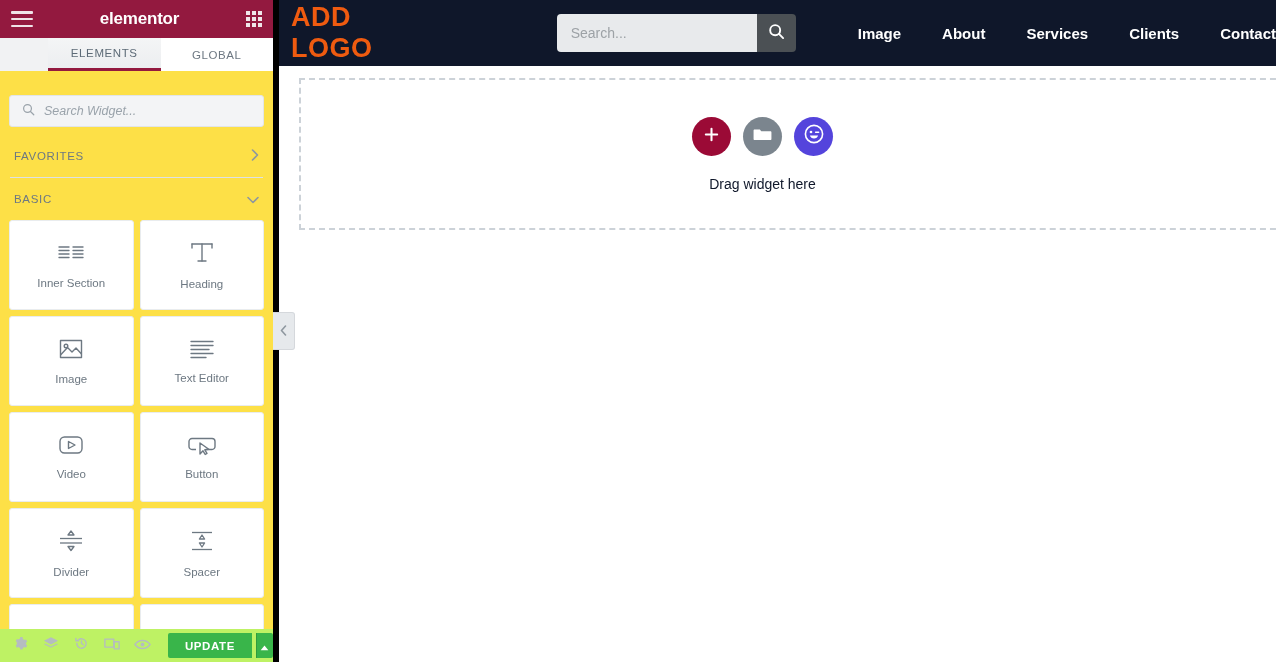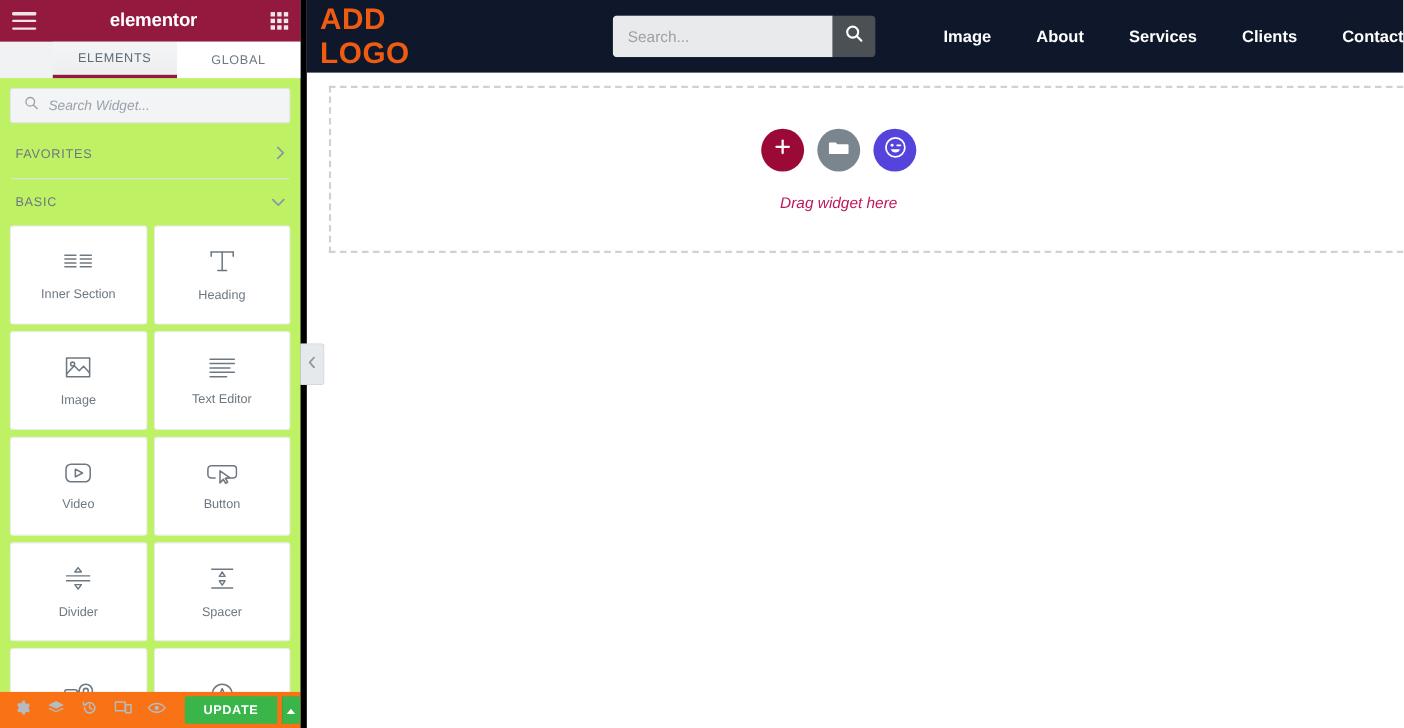--- a/index.html
+++ b/index.html
@@ -28,21 +28,21 @@
     gap:2px; cursor:pointer; }
   .grid-icon b { display:block; width:4px; height:4px; background:#f0e6ea; }
 
   #tabs { height:33px; display:flex; flex:0 0 33px; background:#f1f2f3;padding-left:48px; }
   .tab { flex:1; display:flex; align-items:center; justify-content:center;
     font-size:11.5px; color:#6d7882; letter-spacing:.6px; cursor:pointer;
     background:#f6f7f8; position:relative; }
   .tab.active { border-bottom:3px solid #93193f; background:linear-gradient(#f4f5f6,#eceef0); color:#5d6b77; }
   .tab.inactive { background:#ffffff; }
 
-  #panel-body { flex:1; overflow:hidden; background:#bef264; padding:0 0 0 0; }
+  #panel-body { flex:1; overflow:hidden; background:#fde047; padding:15px 0 0 0; }
 
   #search-wrap { padding:9px 9px 8px 9px; }
   #search-box { height:32px; background:#f3f4f6; border:1px solid #e2e5e8;
     border-radius:3px; display:flex; align-items:center; padding:0 12px; gap:9px; }
   #search-box svg { flex:0 0 auto; }
   #search-input { border:0; outline:0; background:transparent; width:100%;
     font-size:12.5px; font-style:italic; color:#9aa3ab;
     font-family:"Liberation Sans", sans-serif; }
   #search-input::placeholder { color:#9aa3ab; font-style:italic; }
 
@@ -61,21 +61,21 @@
   .widget svg { display:block; }
 
   #collapse-tab {
     position:absolute; right:-22px; top:312px; width:22px; height:38px;
     background:#e6e9ec; border:1px solid #d5d8dc; border-left:none;
     border-radius:0 3px 3px 0; display:flex; align-items:center;
     justify-content:center; cursor:pointer; z-index:20;
   }
 
   #panel-footer {
-    height:33px; flex:0 0 33px; background:#f97316; display:flex;
+    height:33px; flex:0 0 33px; background:#bef264; display:flex;
     align-items:center; padding:0 0 0 7px; gap:4px;
   }
   .foot-btn { width:33px; height:33px; display:flex; align-items:center;
     justify-content:center; cursor:pointer; }
   #update-btn {
     margin-left:8px; height:25px; background:#39b54a; color:#fff;
     font-size:11.5px; font-weight:bold; letter-spacing:.6px;
     display:flex; align-items:center; padding:0 17px; cursor:pointer;
     border-radius:2px 0 0 2px;
   }
@@ -109,21 +109,21 @@
     align-items:center; justify-content:center;
   }
   #dz-inner { display:flex; flex-direction:column; align-items:center; gap:20px;
     margin-left:-90px; }
   #dz-buttons { display:flex; gap:12px; }
   .dzbtn { width:39px; height:39px; border-radius:50%; display:flex;
     align-items:center; justify-content:center; cursor:pointer; }
   #dz-add { background:#9b0a36; }
   #dz-folder { background:#7b858e; }
   #dz-ai { background:#5444dc; }
-  #dz-label { font-size:14px; color:#be185d; font-style:italic; }
+  #dz-label { font-size:14px; color:#0f172a; }
 </style>
 </head>
 <body>
 
 <div id="app">
 
   <div id="panel">
 
     <div id="panel-header">
       <div class="hamburger">

